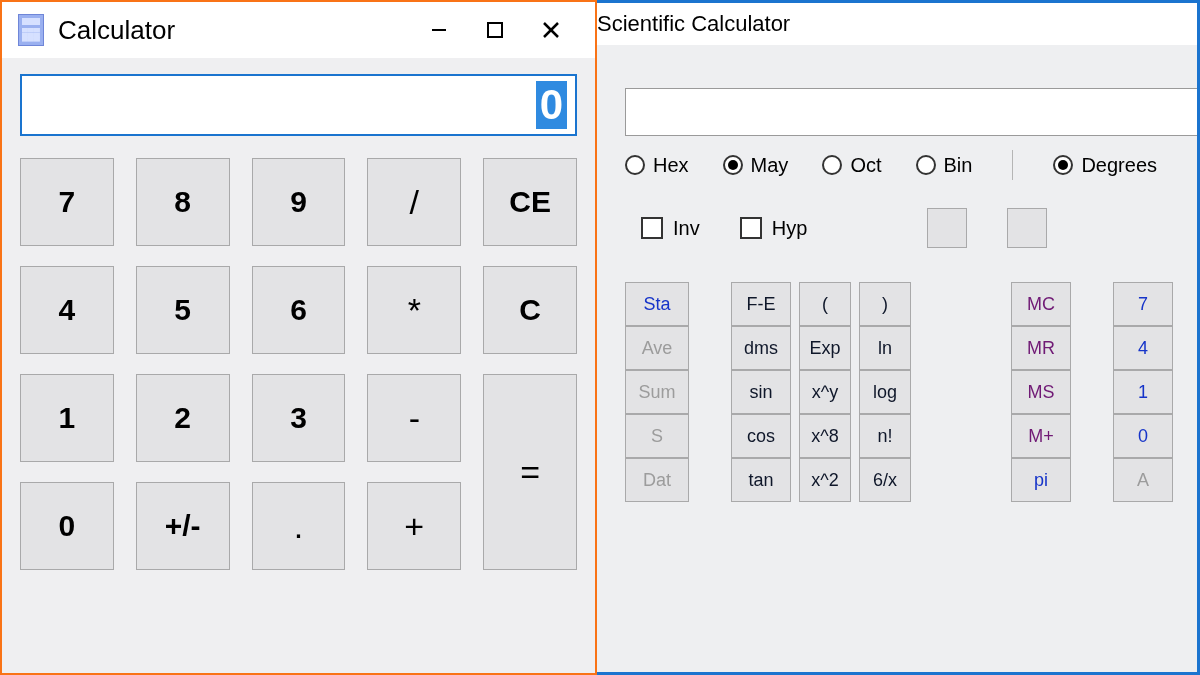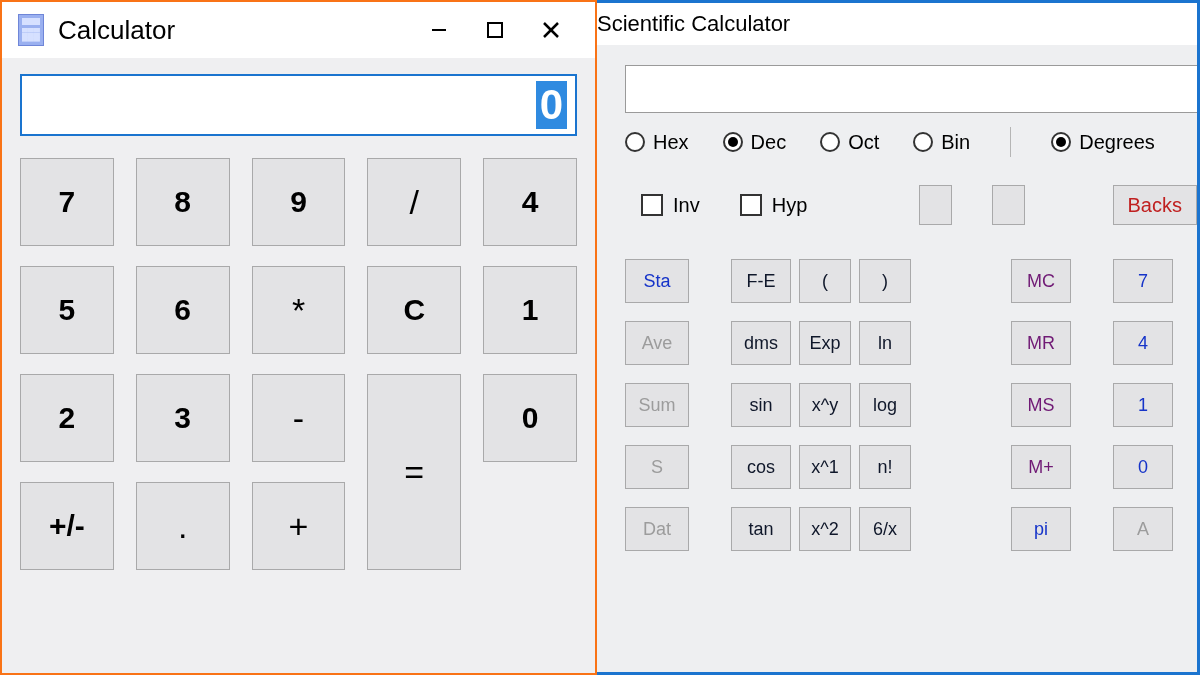--- a/index.html
+++ b/index.html
@@ -53,21 +53,21 @@
   }
   .key.eq { grid-row: span 2; }
   .key.thin { font-weight: 400; font-size: 34px; }
 
   
   .sci-pane {
     flex: 1; height: 100%; border: 3px solid #1b74cf; border-left: none; background: #eeeff1; position: relative; overflow: hidden;
   }
   .sci-titlebar { height: 42px; background: #fff; display: flex; align-items: center; padding: 0 0; }
   .sci-title { font-size: 22px; color: #000; }
-  .sci-body { padding: 20px 0 0 28px; }
+  .sci-body { padding: 20px 0 0 28px; margin-top: 23px; }
   .sci-display {
     width: 580px; height: 48px; background: #fff; border: 1px solid #9a9a9a;
   }
   .mode-row { margin-top: 14px; display: flex; align-items: center; gap: 34px; font-size: 20px; color: #000; }
   .mode-item { display: flex; align-items: center; gap: 8px; }
   .mode-sep { width: 0; height: 30px; border-left: 1px solid #b5b5b5; margin: 0 6px; }
   .radio {
     width: 20px; height: 20px; border: 2px solid #333; border-radius: 50%; display: inline-flex; align-items: center; justify-content: center; background: #fff;
   }
   .radio.checked::after { content: ""; width: 10px; height: 10px; background: #000; border-radius: 50%; }
@@ -76,21 +76,21 @@
   .ck-item { display: flex; align-items: center; gap: 10px; }
   .ghost-box { width: 40px; height: 40px; border: 1px solid #a9a9aa; background: #e3e3e5; }
   .backspace-btn {
     margin-left: 48px; height: 40px; padding: 0 14px; border: 1px solid #a9a9aa; background: #e3e3e5;
     color: #c02020; font-size: 20px; display: flex; align-items: center;
   }
 
   .sci-grid {
     margin-top: 34px; display: grid;
     grid-template-columns: 64px 42px 60px 60px 60px 60px 40px 60px 42px 60px;
-    gap: 18px 0;
+    gap: 0 0;
   }
   .sci-grid > * { height: 44px; }
   .gap { }
   .sbtn {
     border: 1px solid #a9a9aa; background: #e3e3e5; display: flex; align-items: center; justify-content: center;
     font-size: 18px; cursor: default;
   }
   .c-blue { color: #1634c9; }
   .c-magenta { color: #0f172a; }
   .c-red { color: #701a75; }
@@ -127,20 +127,21 @@
     <div class="basic-body">
       <div class="display">
         <span class="sel">0</span>
       </div>
 
       <div class="keypad">
         <div class="key">7</div>
         <div class="key">8</div>
         <div class="key">9</div>
         <div class="key thin">/</div>
+        <div class="key">CE</div>
 
         <div class="key">4</div>
         <div class="key">5</div>
         <div class="key">6</div>
         <div class="key thin">*</div>
         <div class="key">C</div>
 
         <div class="key">1</div>
         <div class="key">2</div>
         <div class="key">3</div>
@@ -163,21 +164,21 @@
     <div class="sci-body">
       <div class="sci-display"></div>
 
       <div class="mode-row">
         <div class="mode-item">
           <span class="radio"></span>
           <span>Hex</span>
         </div>
         <div class="mode-item">
           <span class="radio checked"></span>
-          <span>Dec</span>
+          <span>May</span>
         </div>
         <div class="mode-item">
           <span class="radio"></span>
           <span>Oct</span>
         </div>
         <div class="mode-item">
           <span class="radio"></span>
           <span>Bin</span>
         </div>
         <span class="mode-sep"></span>
@@ -192,23 +193,20 @@
           <span class="chk"></span>
           <span>Inv</span>
         </div>
         <div class="ck-item">
           <span class="chk"></span>
           <span>Hyp</span>
         </div>
         <div style="width:40px"></div>
         <span class="ghost-box"></span>
         <span class="ghost-box"></span>
-        <div class="backspace-btn">
-          <span>Backs</span>
-        </div>
       </div>
 
       <div class="sci-grid">
 
         <div class="sbtn c-blue">Sta</div>
         <div class="gap"></div>
         <div class="sbtn c-magenta">F-E</div>
         <div class="sbtn c-magenta" style="margin-left:8px">(</div>
         <div class="sbtn c-magenta" style="margin-left:8px">)</div>
         <div class="gap"></div>
@@ -235,21 +233,21 @@
         <div class="sbtn c-magenta" style="margin-left:8px">log</div>
         <div class="gap"></div>
           <div class="gap"></div>
         <div class="sbtn c-red">MS</div>
         <div class="gap"></div>
         <div class="sbtn c-blue">1</div>
 
         <div class="sbtn c-gray">S</div>
         <div class="gap"></div>
         <div class="sbtn c-magenta">cos</div>
-        <div class="sbtn c-magenta" style="margin-left:8px">x^1</div>
+        <div class="sbtn c-magenta" style="margin-left:8px">x^8</div>
         <div class="sbtn c-magenta" style="margin-left:8px">n!</div>
         <div class="gap"></div>
           <div class="gap"></div>
         <div class="sbtn c-red">M+</div>
         <div class="gap"></div>
         <div class="sbtn c-blue">0</div>
 
         <div class="sbtn c-gray">Dat</div>
         <div class="gap"></div>
         <div class="sbtn c-magenta">tan</div>

